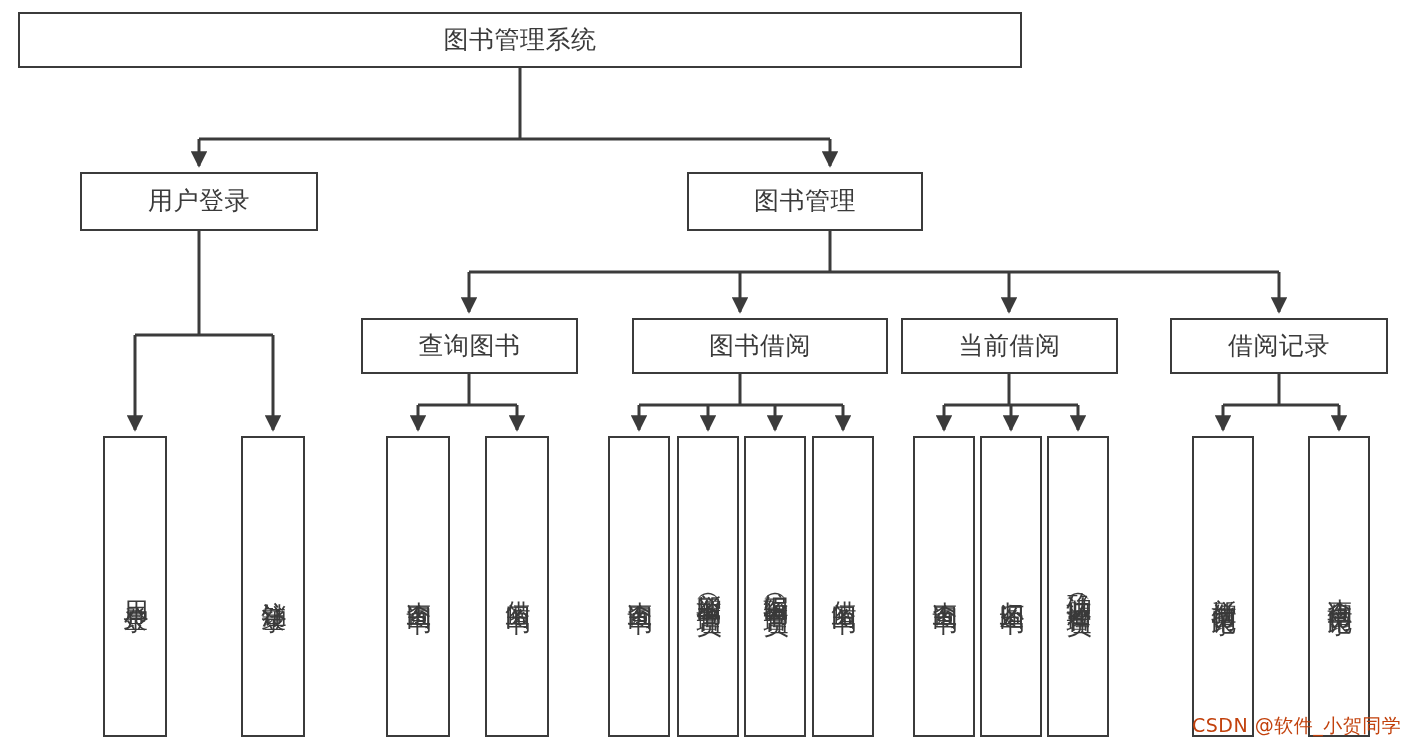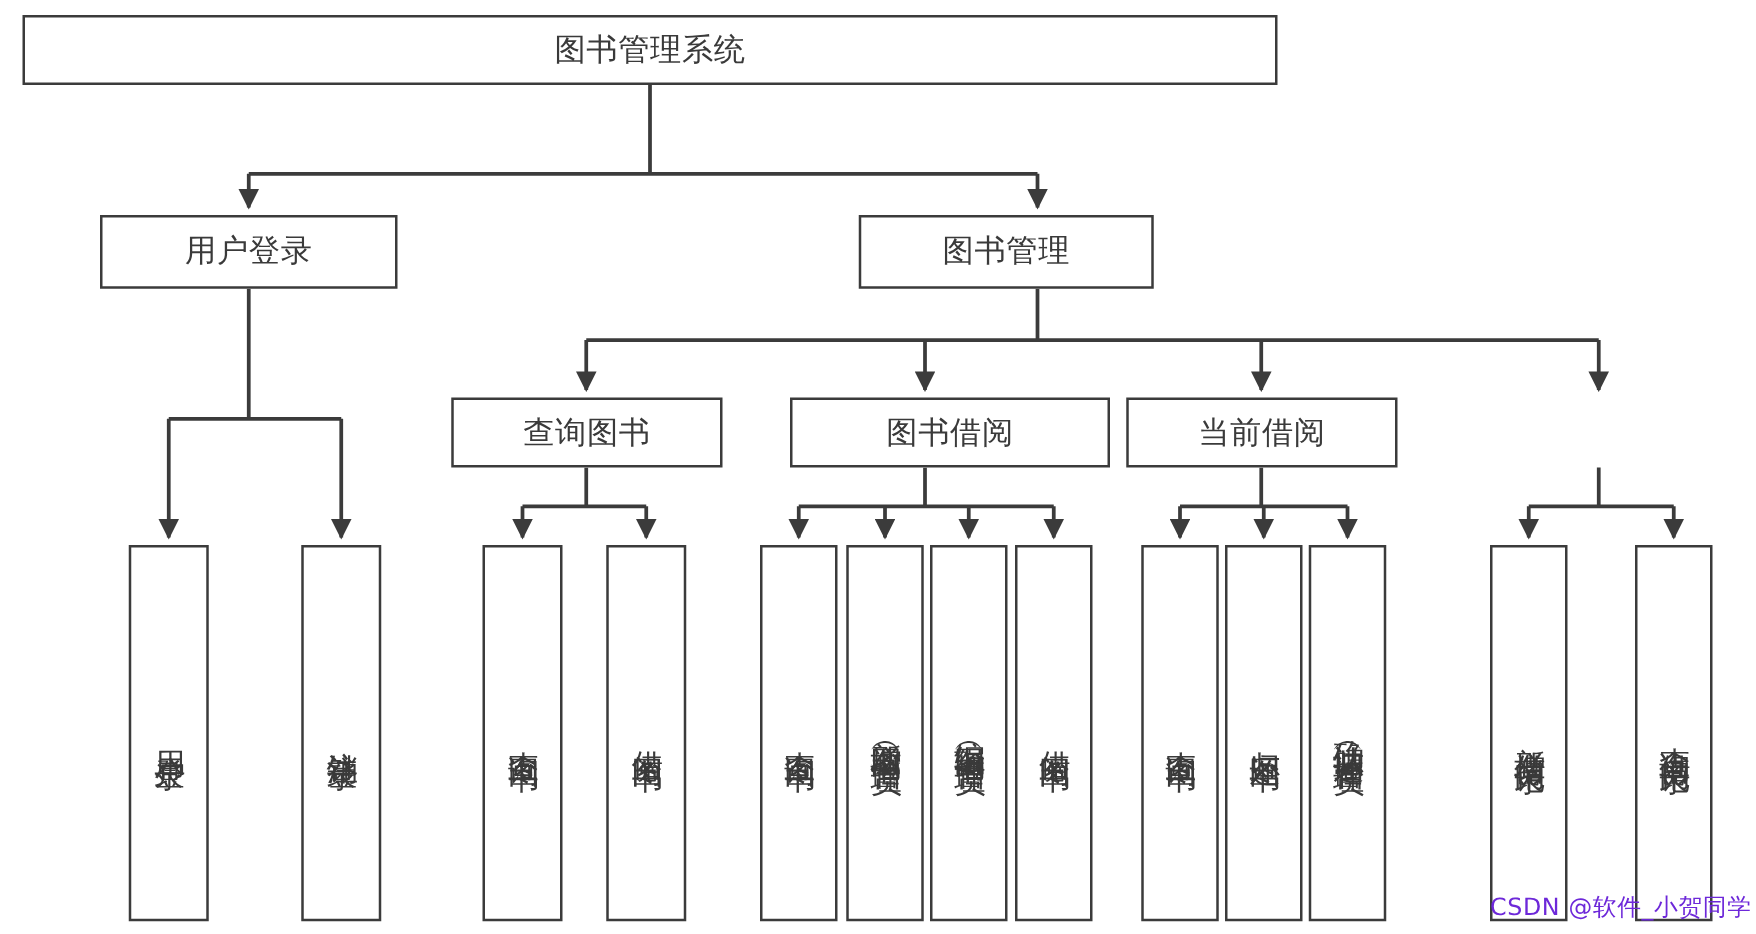--- a/index.html
+++ b/index.html
@@ -134,20 +134,23 @@
 
   <div class="node horizontal" id="node-l3-0" style="left: 361px; top: 318px; width: 217px; height: 56px;">
     <span class="node-label">查询图书</span>
   </div>
   <div class="node horizontal" id="node-l3-1" style="left: 632px; top: 318px; width: 256px; height: 56px;">
     <span class="node-label">图书借阅</span>
   </div>
   <div class="node horizontal" id="node-l3-2" style="left: 901px; top: 318px; width: 217px; height: 56px; justify-content: center;">
     <span class="node-label">当前借阅</span>
   </div>
+  <div class="node horizontal" id="node-l3-3" style="left: 1170px; top: 318px; width: 218px; height: 56px;">
+    <span class="node-label">借阅记录</span>
+  </div>
 
   <div class="node vertical" id="node-leaf-0" style="left: 103px; top: 436px; width: 64px; height: 301px;">
     <span class="node-label">用户登录</span>
   </div>
   <div class="node vertical" id="node-leaf-1" style="left: 241px; top: 436px; width: 64px; height: 301px;">
     <span class="node-label">注销登录</span>
   </div>
   <div class="node vertical" id="node-leaf-2" style="left: 386px; top: 436px; width: 64px; height: 301px;">
     <span class="node-label">查询图书</span>
   </div>
@@ -175,15 +178,15 @@
   <div class="node vertical" id="node-leaf-10" style="left: 1047px; top: 436px; width: 62px; height: 301px;">
     <span class="node-label">确认归还（管理员）</span>
   </div>
   <div class="node vertical" id="node-leaf-11" style="left: 1192px; top: 436px; width: 62px; height: 301px;">
     <span class="node-label">新增借阅记录</span>
   </div>
   <div class="node vertical" id="node-leaf-12" style="left: 1308px; top: 436px; width: 62px; height: 301px;">
     <span class="node-label">查询借阅记录</span>
   </div>
 
-  <div class="watermark" style="left: 1192px; top: 713px; color: #6d28d9;">CSDN @软件_小贺同学</div>
+  <div class="watermark" style="left: 1192px; top: 713px; color: #c2410c;">CSDN @软件_小贺同学</div>
 
 </div>
 
 </body></html>

